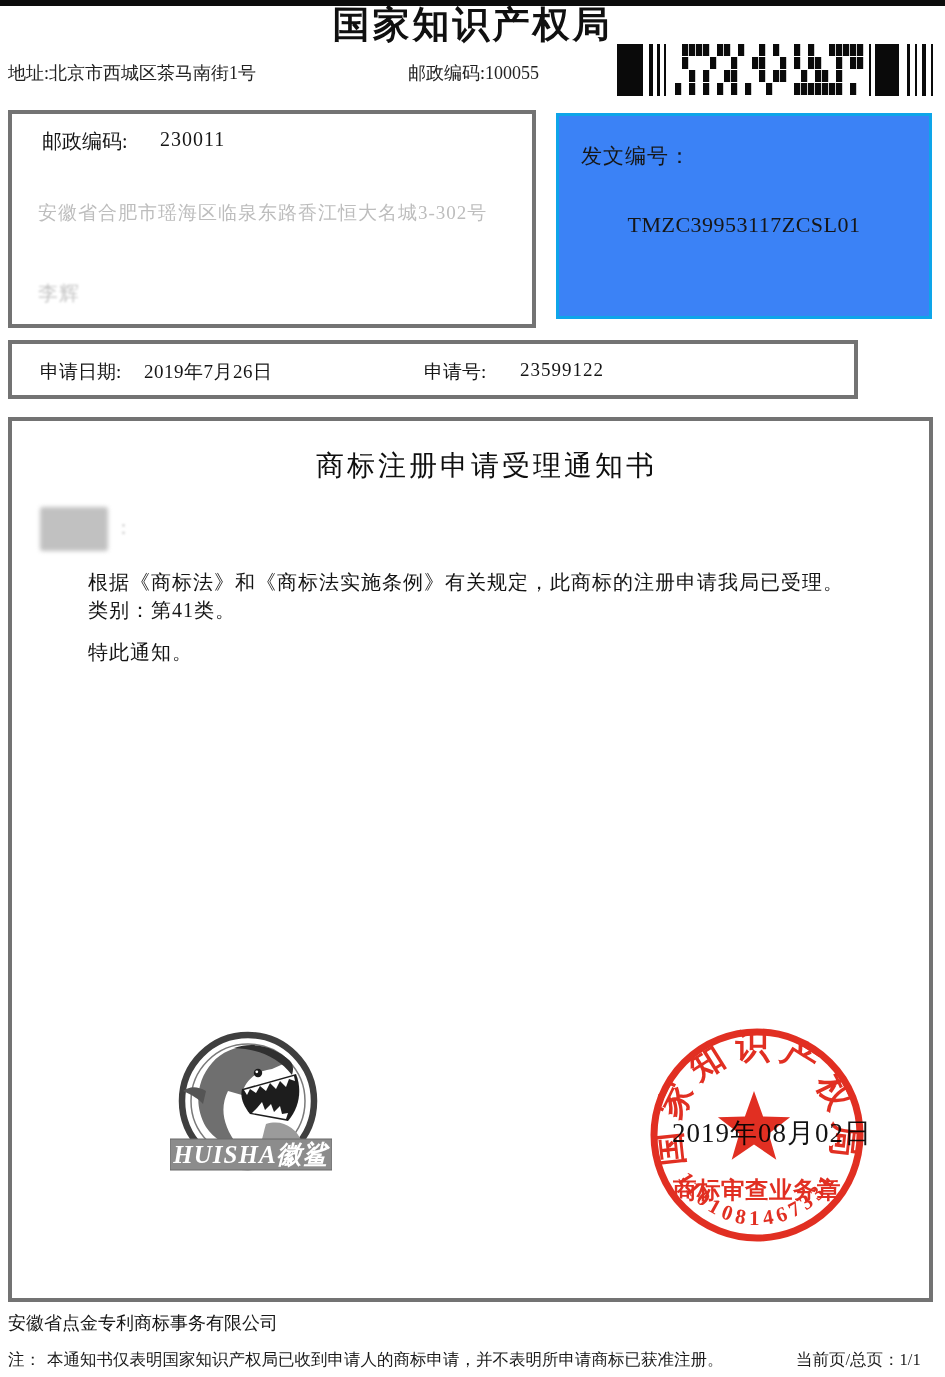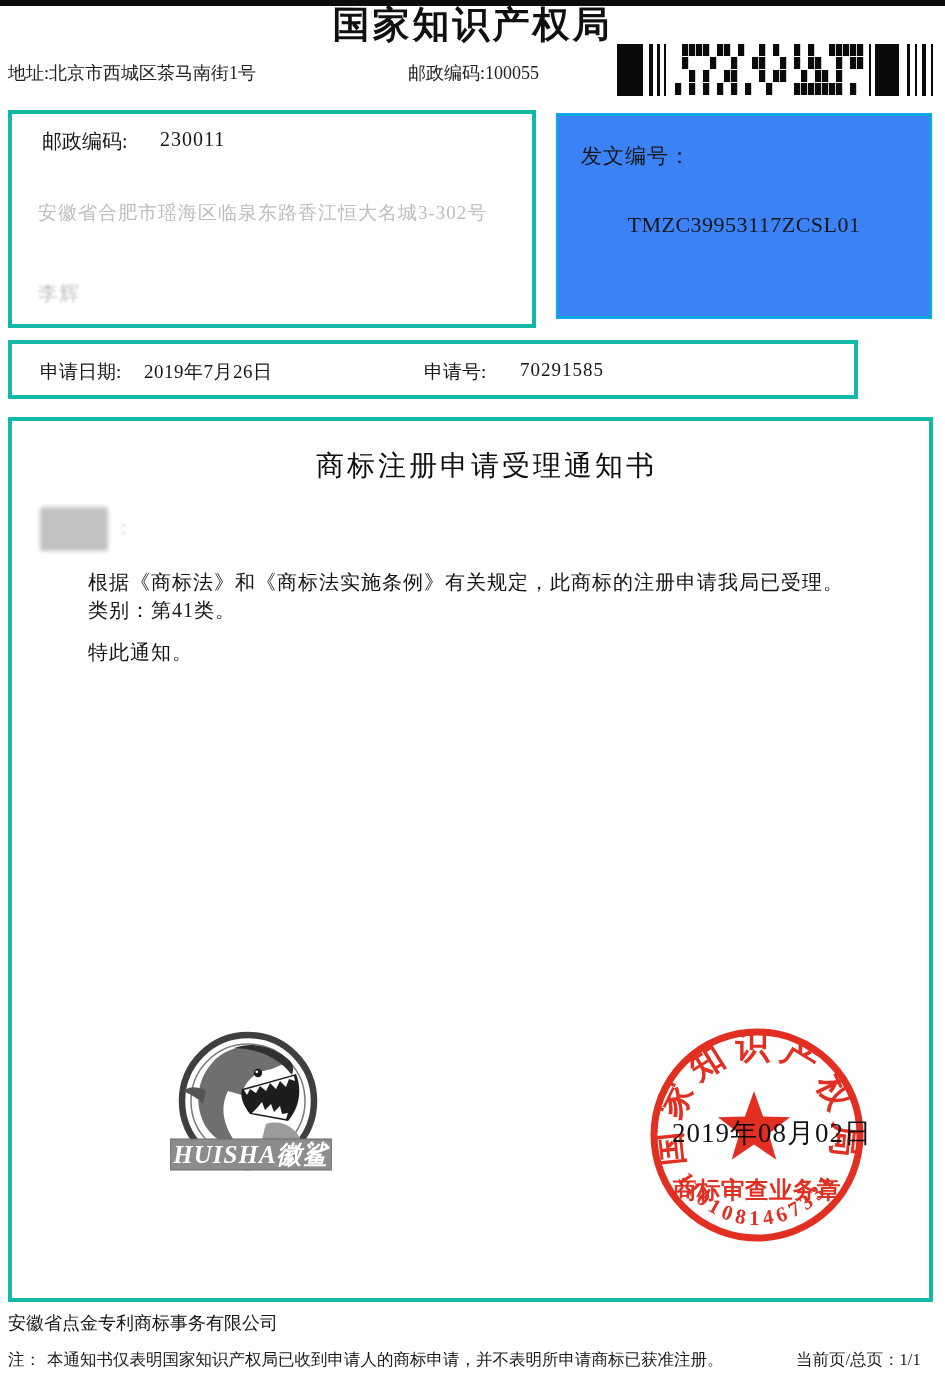--- a/index.html
+++ b/index.html
@@ -13,21 +13,21 @@
   }
   .abs { position: absolute; }
   .org-title {
     left: 0; top: 6; width: 100%;
     text-align: center;
     font-size: 37px; font-weight: bold; letter-spacing: 3px;
     color: #101010;
   }
   .addr-line { font-size: 18px; color: #222; }
   .divider { left: 0; top: 96; width: 945px; height: 6px; background: #0c0c0c; }
-  .frame { border: 4px solid #14b8a6; background: #fff; padding-left: 16px; }
+  .frame { border: 4px solid #737373; background: #fff; padding-left: 16px; }
   .frame-thin { border: 3px solid #0ea5e9; background: #3b82f6; }
   .label19 { font-size: 19px; }
   .blur-text { color: #bdbdbd; filter: blur(0.7px); letter-spacing: 1px; }
   .redact-blob {
     background: #b2b2b2; border-radius: 3px;
     filter: blur(2px); opacity: 0.8;
   }
   .notice-body { font-size: 20px; letter-spacing: 1px; color: #141414; }
   .stamp-date {
     font-size: 27px; letter-spacing: 1px; color: #131313;
@@ -128,21 +128,21 @@
 
 <div class="abs frame-thin" style="left:556px; top:113px; width:376px; height:206px;">
   <span class="abs" style="left:22px; top:26px; font-size:21px; letter-spacing:1px;">发文编号：</span>
   <div class="abs" style="left:0; top:96px; width:100%; text-align:center; font-size:22px; letter-spacing:0.5px;">TMZC39953117ZCSL01</div>
 </div>
 
 <div class="abs frame" style="left:8px; top:340px; width:850px; height:59px;">
   <span class="abs label19" style="left:28px; top:15px;">申请日期:</span>
   <span class="abs label19" style="left:132px; top:15px; letter-spacing:0.5px;">2019年7月26日</span>
   <span class="abs label19" style="left:412px; top:15px;">申请号:</span>
-  <span class="abs label19" style="left:508px; top:15px; letter-spacing:1px;">70291585</span>
+  <span class="abs label19" style="left:508px; top:15px; letter-spacing:1px;">23599122</span>
 </div>
 
 <div class="abs frame" style="left:8px; top:417px; width:925px; height:885px;">
 
   <div class="abs" style="left:16px; top:26px; width:100%; text-align:center; font-size:28px; letter-spacing:3px; color:#0f0f0f;">商标注册申请受理通知书</div>
 
   <div class="abs redact-blob" style="left:28px; top:86px; width:68px; height:44px;"></div>
   <span class="abs" style="left:102px; top:94px; font-size:19px; color:#cccccc; filter:blur(0.8px);">：</span>
 
   <div class="abs notice-body" style="left:76px; top:148px; width:820px;">根据《商标法》和《商标法实施条例》有关规定，此商标的注册申请我局已受理。</div>

